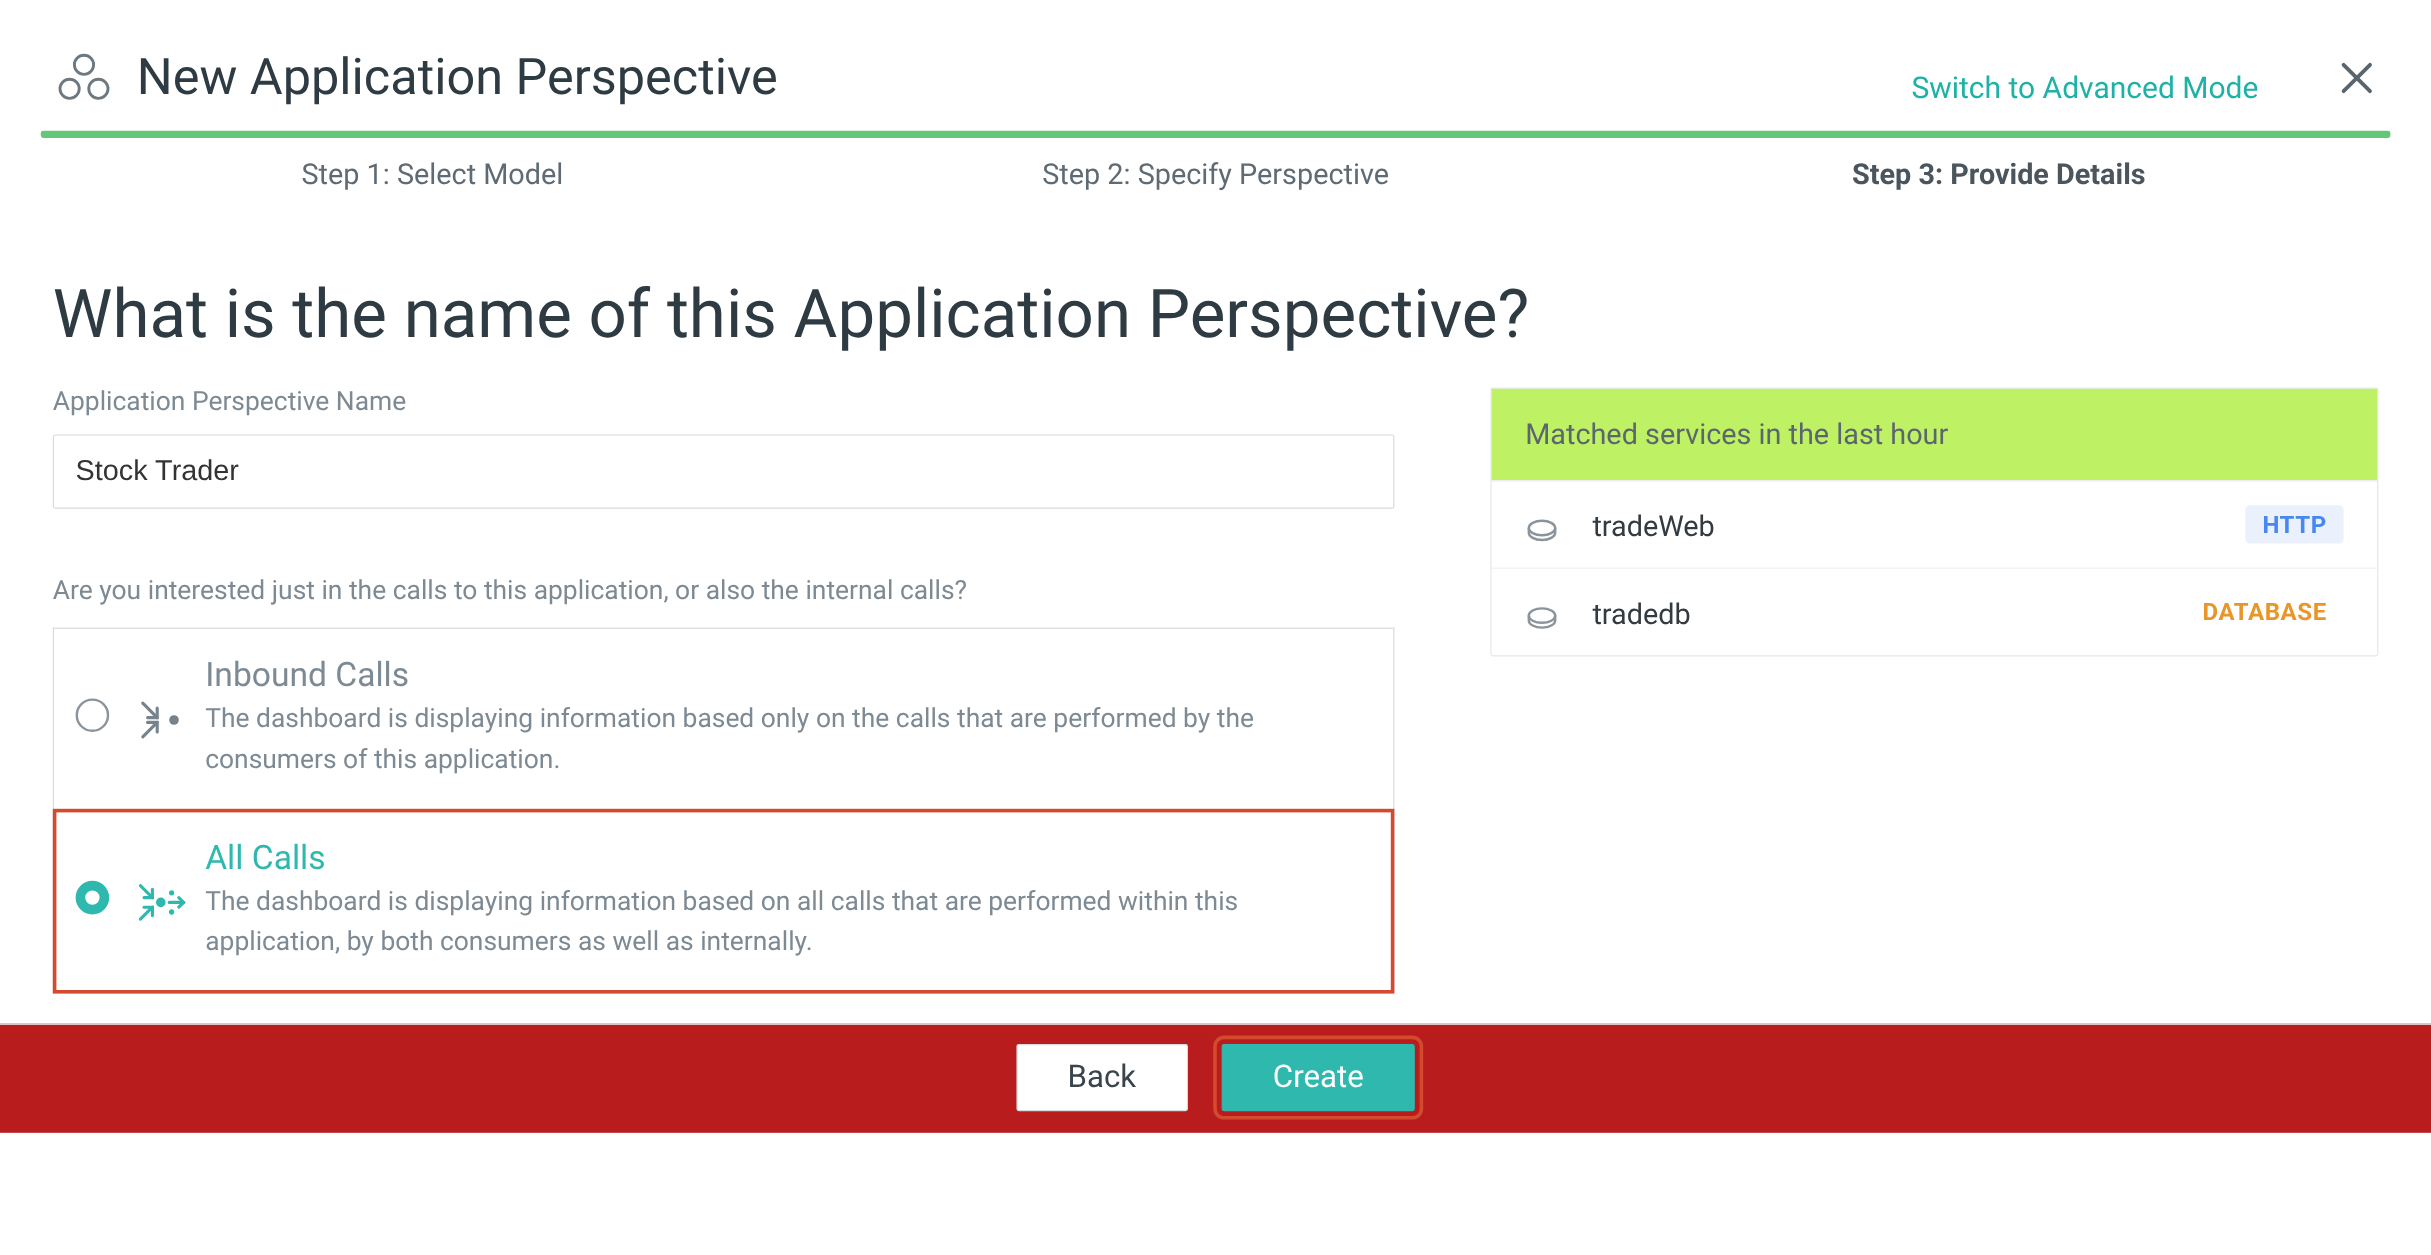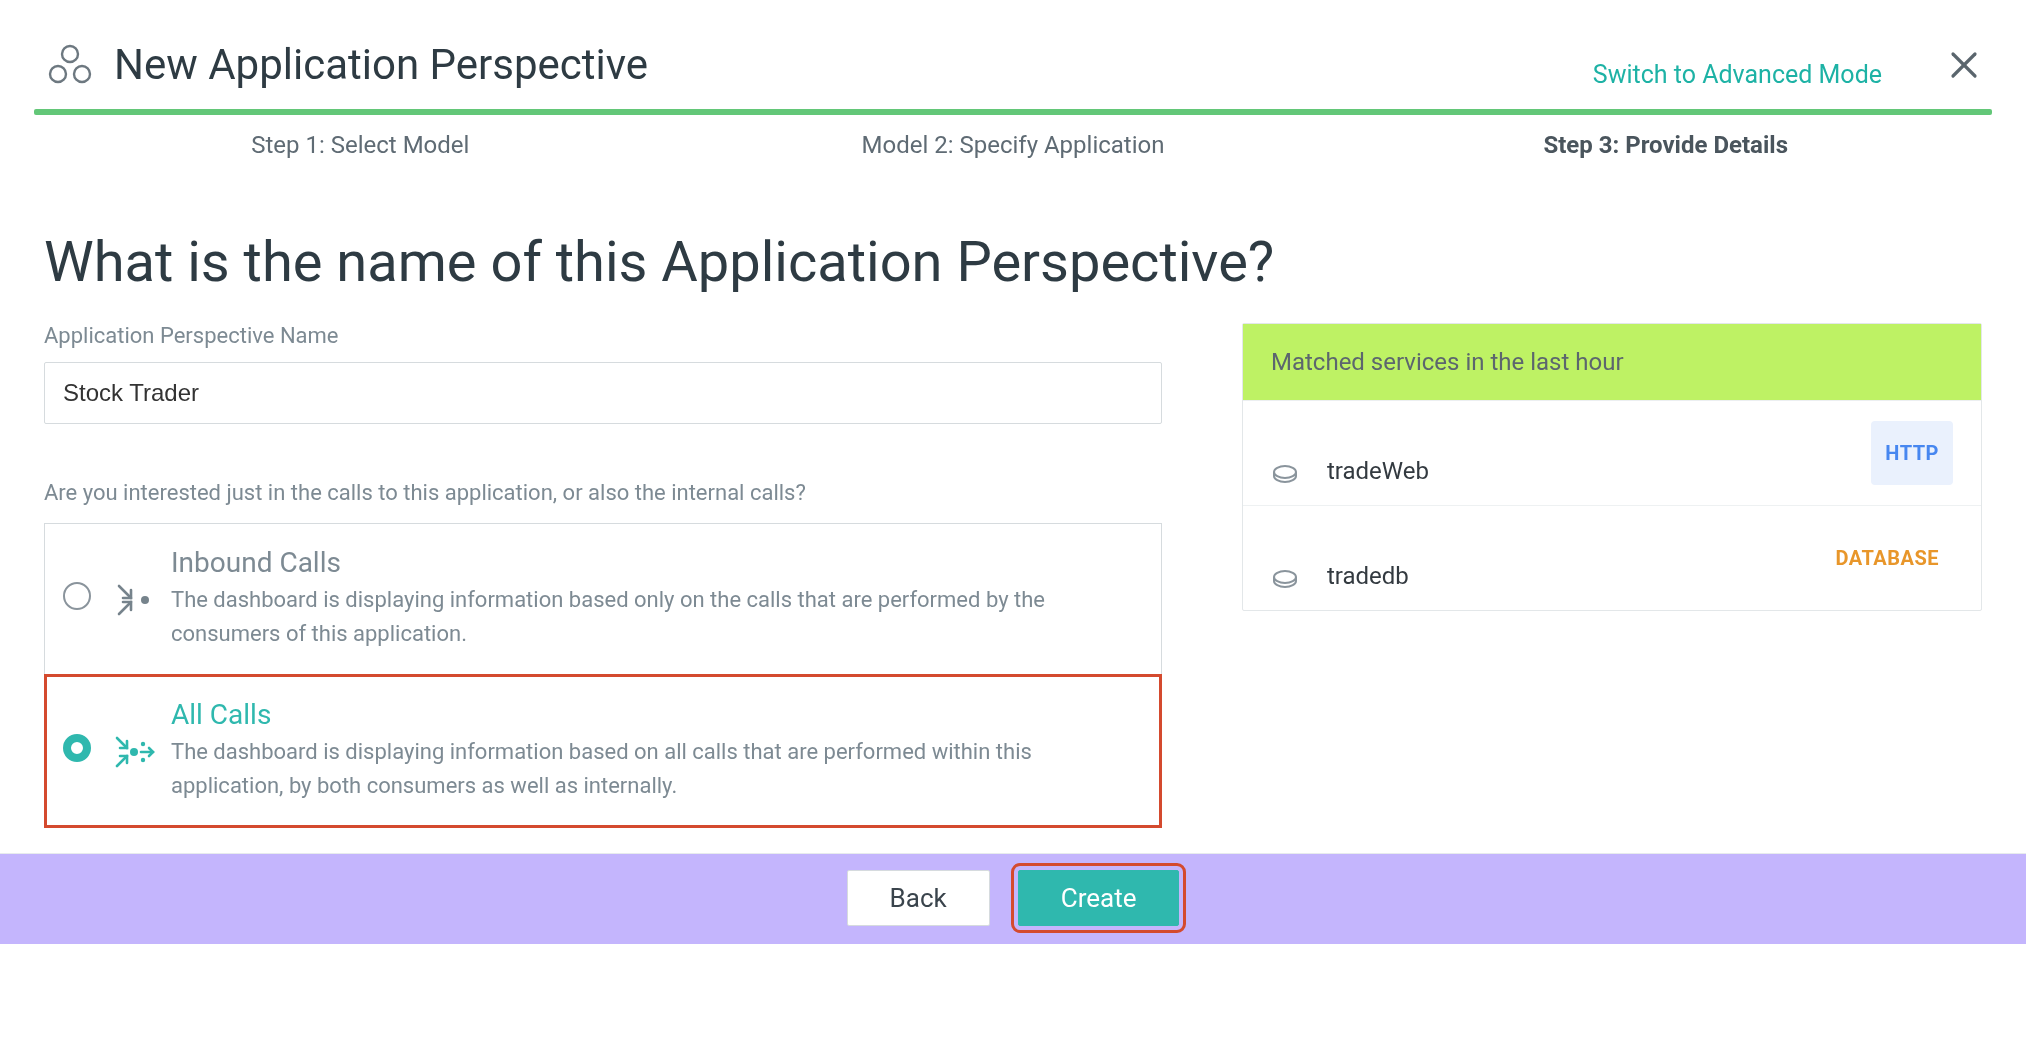--- a/index.html
+++ b/index.html
@@ -194,36 +194,36 @@
   }
   .svc-name {
     flex: 1 1 auto;
     font-size: 24px;
     color: #333a40;
   }
   .svc-badge {
     font-size: 20px;
     font-weight: 700;
     letter-spacing: 0.5px;
-    padding: 20px 14px;
+    padding: 4px 14px;
     border-radius: 4px;
   }
   .svc-badge.http { color: var(--badge-blue); background: #eaf1fd; }
   .svc-badge.database { color: var(--badge-orange); background: transparent; }
 
   
   .footer {
     position: relative;
     margin-top: 26px;
     border-top: 1px solid #e7ebed;
     padding: 16px 0 18px 0;
     display: flex;
     justify-content: center;
     gap: 28px;
-    background: #c4b5fd;
+    background: #b91c1c;
   }
   .btn {
     font-size: 26px;
     padding: 12px 42px;
     border-radius: 2px;
     cursor: pointer;
     user-select: none;
   }
   .btn-secondary {
     background: #fff;
@@ -267,21 +267,21 @@
           <line x1="4" y1="4" x2="26" y2="26"></line>
           <line x1="26" y1="4" x2="4" y2="26"></line>
         </g>
       </svg>
     </span>
   </div>
 
   <div class="progress-bar"></div>
   <div class="steps">
     <div class="step">Step 1: Select Model</div>
-    <div class="step">Model 2: Specify Application</div>
+    <div class="step">Step 2: Specify Perspective</div>
     <div class="step active">Step 3: Provide Details</div>
   </div>
 
   <h2 class="question">What is the name of this Application Perspective?</h2>
 
   <div class="body-row">
     <div class="left-col">
 
       <div class="field-label">Application Perspective Name</div>
       <input type="text" class="text-input" value="Stock Trader" style="">

